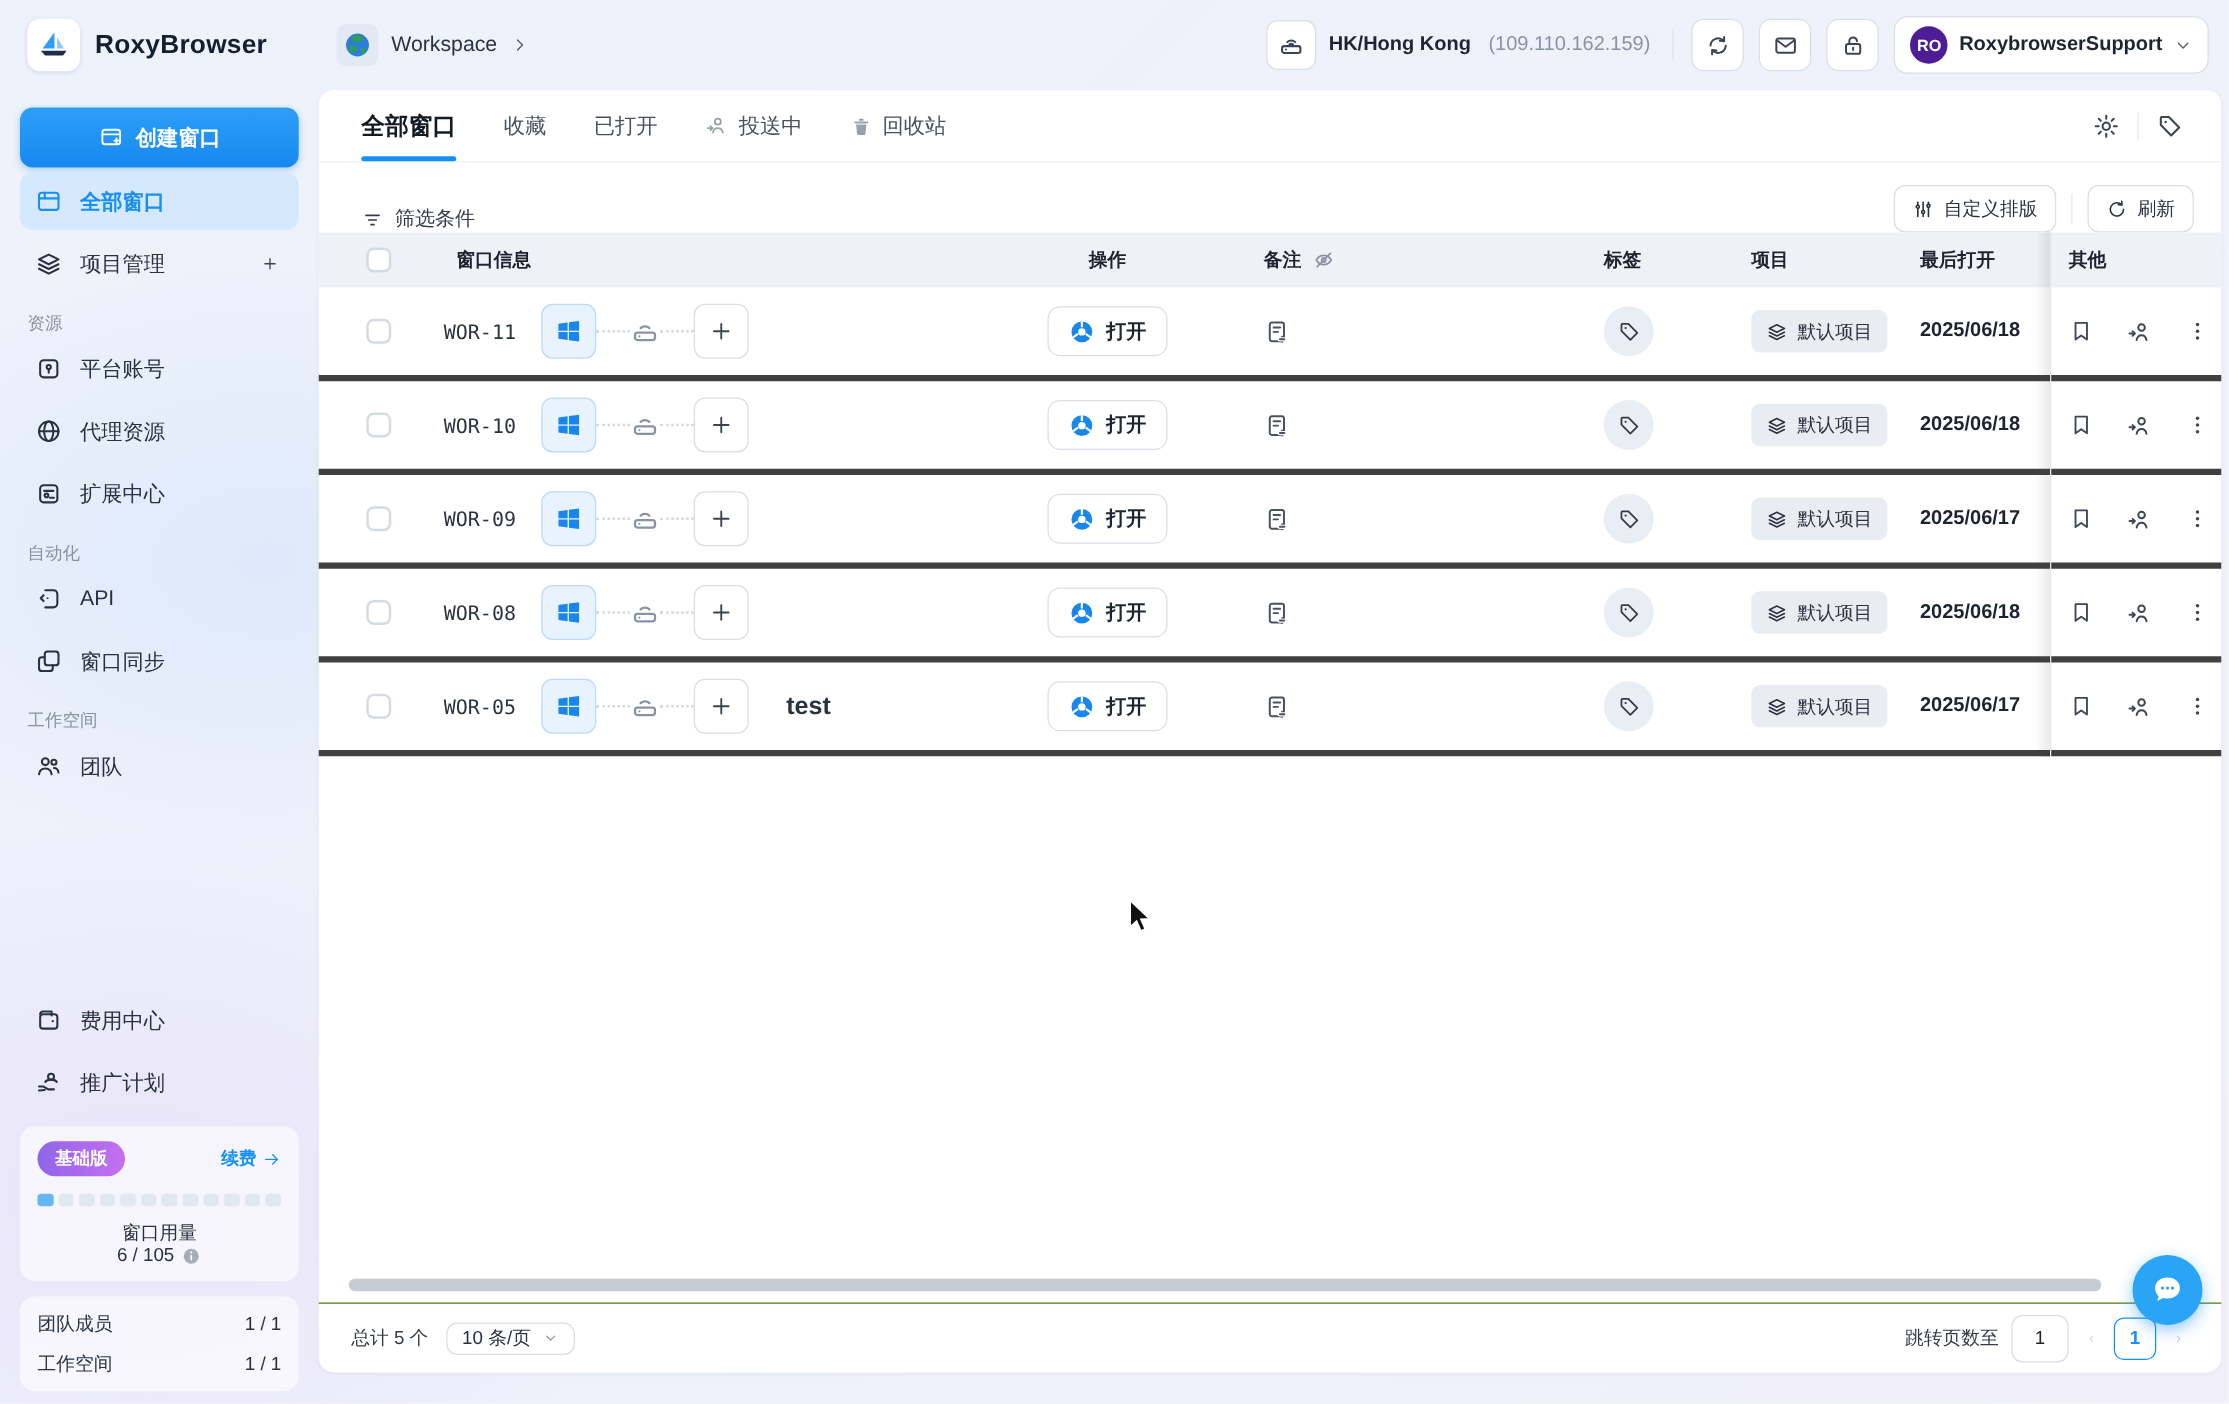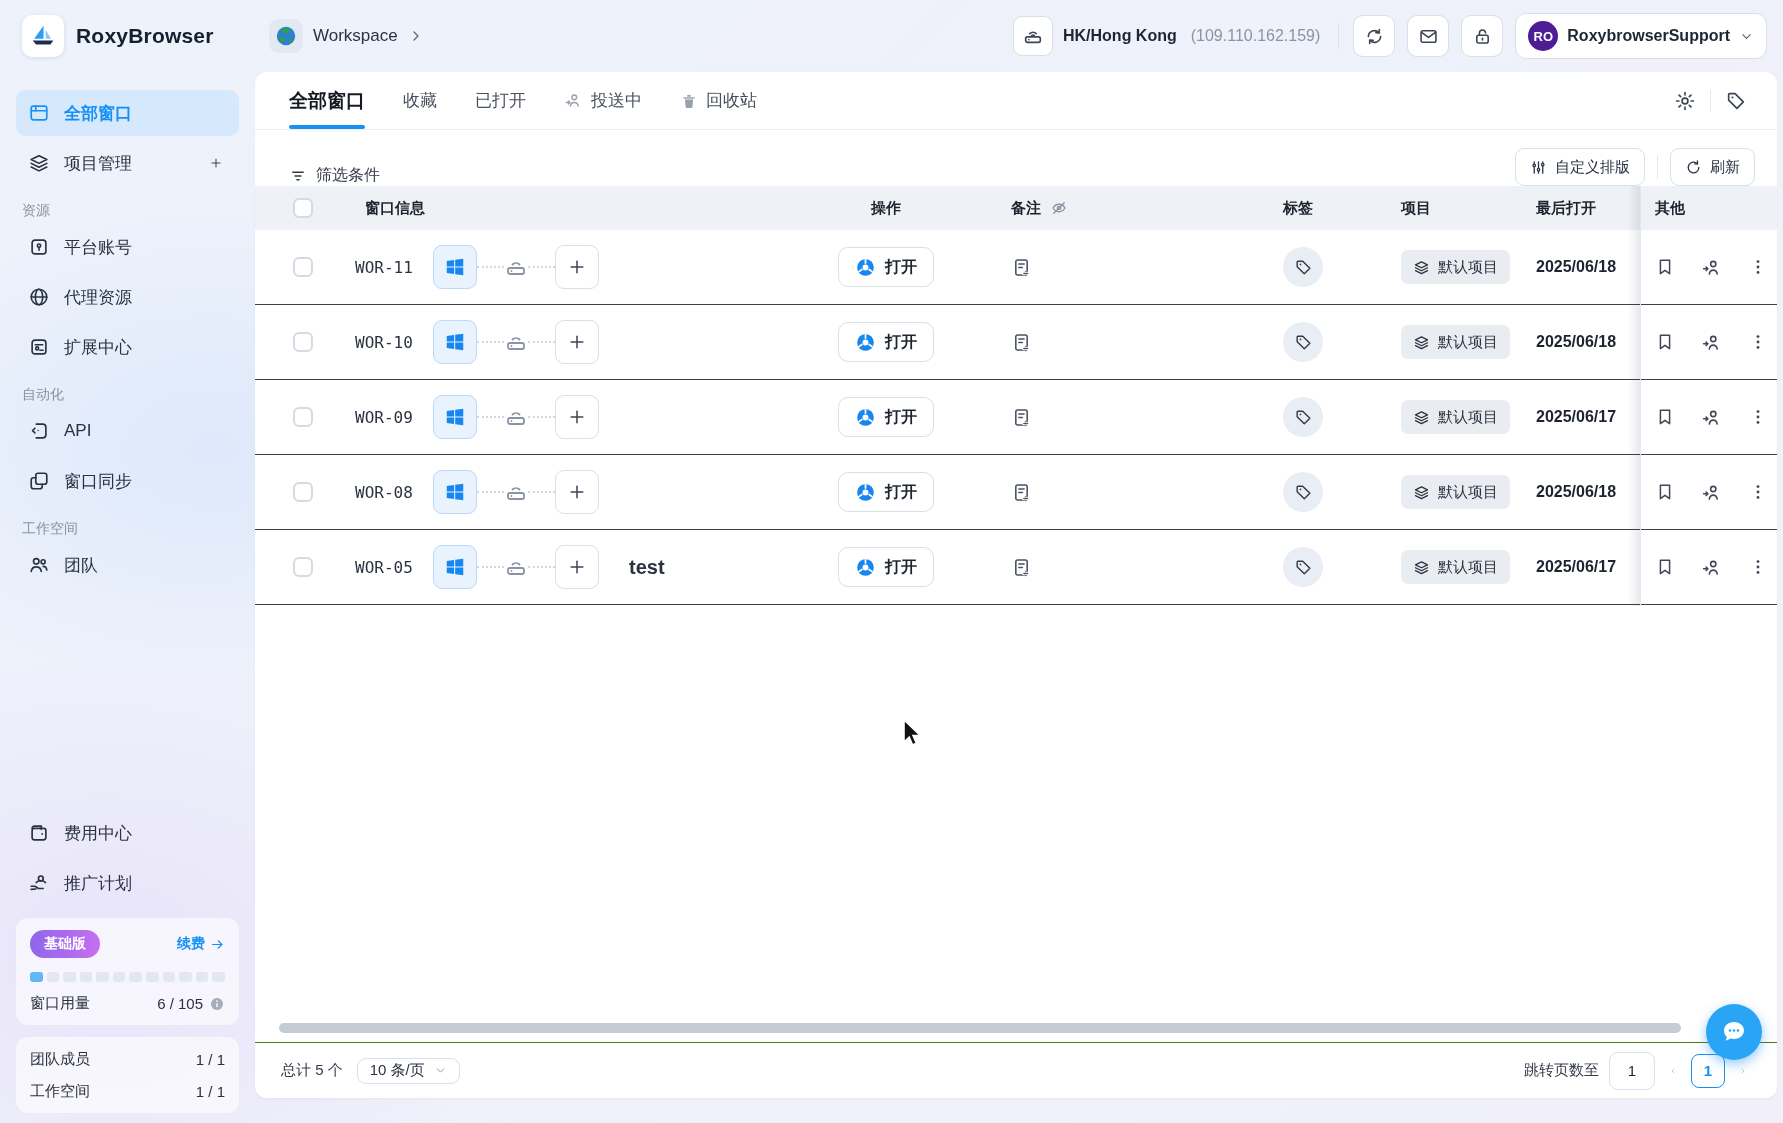--- a/index.html
+++ b/index.html
@@ -44,21 +44,21 @@
   .nav-add { margin-left:auto; color:#3c4454; padding-right:4px; }
   .sec-label { font-size:14px; color:#8a919e; margin:16px 0 4px 6px; }
   .side-bottom { position:absolute; left:16px; right:16px; bottom:10px; }
   .card { background:rgba(255,255,255,.6); border-radius:12px; padding:12px 14px; margin-top:12px; }
   .plan-top { display:flex; align-items:center; justify-content:space-between; }
   .plan-badge { background:linear-gradient(90deg,#8f66ea,#c66ff0); color:#fff; font-size:14px; font-weight:700; padding:5px 14px; border-radius:999px; }
   .renew { color:#1790f5; font-size:14px; font-weight:600; display:flex; align-items:center; gap:5px; cursor:pointer; }
   .seg-bar { display:flex; gap:4px; margin:14px 0 12px; }
   .seg { height:10px; flex:1; border-radius:3px; background:#e3e8f0; }
   .seg.fill { background:#63b7f7; }
-  .plan-usage { display:flex; align-items:center; justify-content:space-between; font-size:15px; color:#2a3140; }
+  .plan-usage { display:flex; align-items:center; justify-content:space-between; font-size:15px; color:#2a3140;flex-direction:column; }
   .usage-right { display:flex; align-items:center; gap:6px; }
   .stat-row { display:flex; align-items:center; justify-content:space-between; font-size:15px; color:#2a3140; height:32px; }
 
   
   .main { position:absolute; left:255px; top:72px; right:6px; height:1026px; background:#fff; border-radius:12px; display:flex; flex-direction:column; box-shadow:0 1px 3px rgba(40,60,100,.05); }
   .tabs-row { height:58px; display:flex; align-items:center; padding:0 30px; border-bottom:1px solid #eef0f4; flex:none; }
   .tabs { display:flex; align-items:center; gap:38px; height:100%; margin-left:4px; }
   .tab { height:100%; display:flex; align-items:center; gap:8px; font-size:17px; color:#49505e; cursor:pointer; position:relative; }
   .tab.active { font-size:19px; font-weight:800; color:#141a24; }
   .tab.active::after { content:""; position:absolute; left:0; right:0; bottom:0; height:4px; border-radius:2px; background:#1790f5; }
@@ -70,21 +70,21 @@
   .filter-row { height:56px; display:flex; align-items:flex-end; padding:0 22px 0 34px; flex:none;gap:16px; }
   .filter-lbl { display:flex; align-items:center; gap:9px; font-size:16px; color:#343b49; cursor:pointer; }
   .filter-actions { margin-left:auto; display:flex; align-items:center; gap:12px; }
   .tool-btn { height:38px; border:1px solid #d9dee8; border-radius:9px; background:#fff; display:flex; align-items:center; gap:8px; padding:0 14px; font-size:15px; color:#2a3140; cursor:pointer; }
   .filter-actions .sep { width:1px; height:24px; background:#e3e7ee; }
 
   
   .table-wrap { position:relative; flex:none; }
   .trow { display:flex; align-items:center; padding-left:20px; }
   .thead { height:44px; background:#eef1f6; font-size:15px; font-weight:700; color:#1d2430; }
-  .tbody-row { height:75px; border-bottom:1px solid #404040; }
+  .tbody-row { height:75px; border-bottom:5px solid #404040; }
   .col-check { width:56px; display:flex; justify-content:center; flex:none; }
   .col-info  { width:460px; display:flex; align-items:center; flex:none; }
   .col-action{ width:190px; display:flex; justify-content:center; flex:none; }
   .col-note  { width:280px; display:flex; align-items:center; padding-left:30px; flex:none; }
   .col-tag   { width:120px; display:flex; align-items:center; padding-left:22px; flex:none; }
   .col-proj  { width:155px; display:flex; align-items:center; padding-left:20px; flex:none; }
   .col-date  { width:105px; display:flex; align-items:center; flex:none; }
   .col-other { flex:1; display:flex; align-items:center; padding-left:14px; gap:26px; }
   .thead .col-info { padding-left:34px; }
   .thead .col-note { gap:9px; }
@@ -182,20 +182,29 @@
   <div class="user-pill">
     <div class="avatar">RO</div>
     <span class="user-name">RoxybrowserSupport</span>
     <svg class="ic" width="15" height="15" viewBox="0 0 24 24" style="color:#596170">
         <polyline points="6 9 12 15 18 9"></polyline>
       </svg>
   </div>
 </div>
 
 <div class="sidebar">
+  <div class="create-btn">
+    <svg class="ic" width="20" height="20" viewBox="0 0 24 24" style="color:#fff">
+        <rect x="3.5" y="4.5" width="17" height="14" rx="2.5"></rect>
+        <line x1="3.5" y1="9" x2="20.5" y2="9"></line>
+        <line x1="15" y1="15" x2="19" y2="15"></line>
+        <line x1="17" y1="13" x2="17" y2="17"></line>
+      </svg>
+    <span>创建窗口</span>
+  </div>
 
   <div class="nav-item active">
     <svg class="ic nico" width="22" height="22" viewBox="0 0 24 24">
         <rect x="3.5" y="4.5" width="17" height="15" rx="2.5"></rect>
         <line x1="3.5" y1="9.5" x2="20.5" y2="9.5"></line>
         <line x1="8.5" y1="4.5" x2="8.5" y2="9.5"></line>
       </svg>
     <span>全部窗口</span>
   </div>
   <div class="nav-item">

